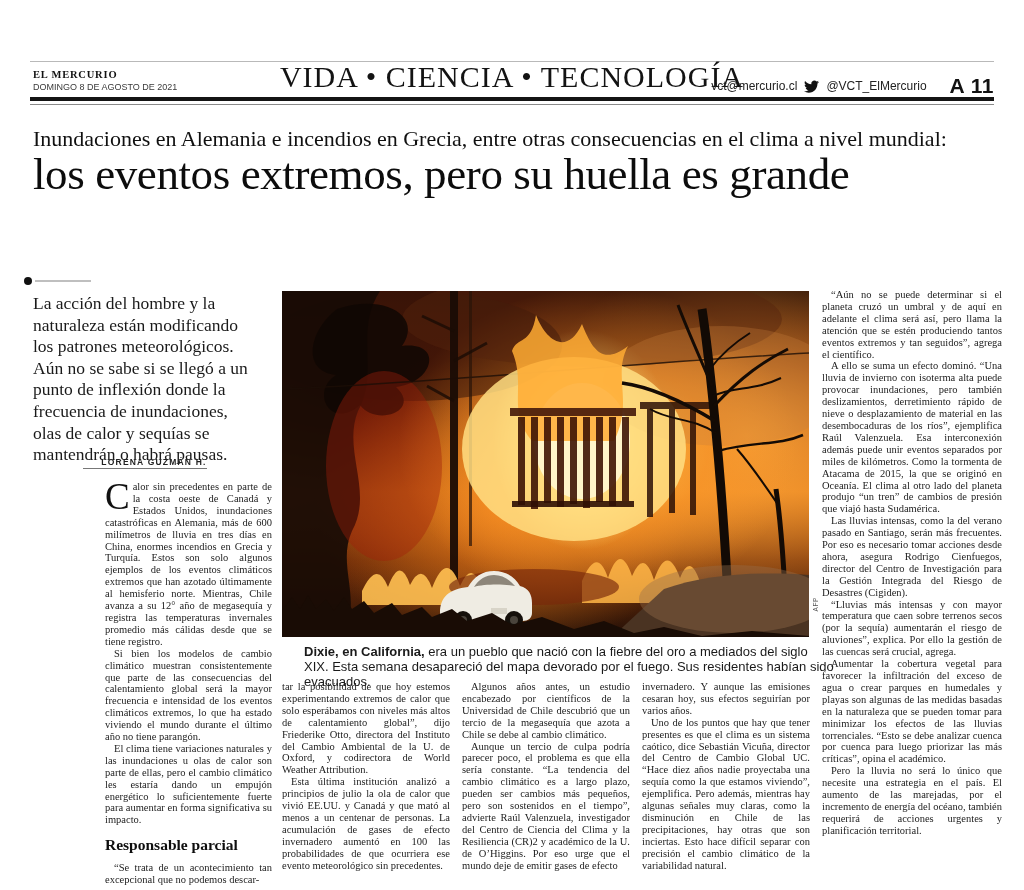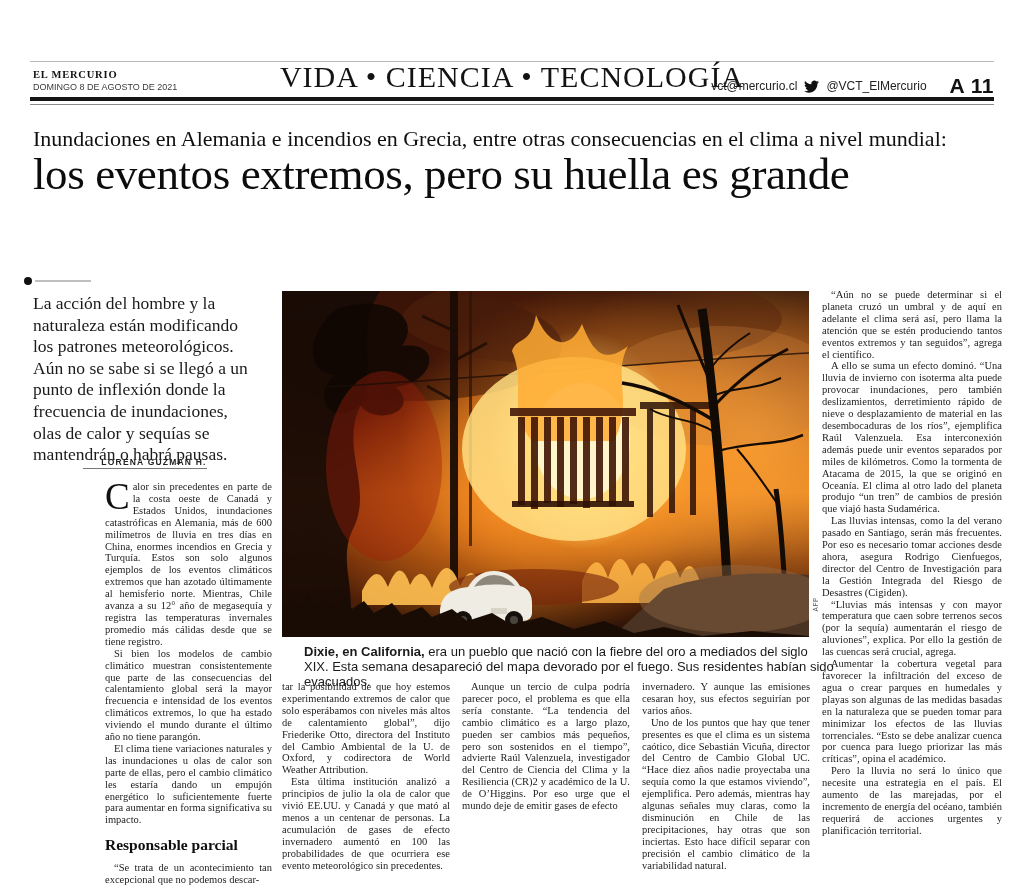--- a/index.html
+++ b/index.html
@@ -167,20 +167,21 @@
     </svg>
   </div>
   <div class="photo-credit">AFP</div>
   <div class="caption"><b>Dixie, en California,</b><span> era un pueblo que nació con la fiebre del oro a mediados del siglo XIX. Esta semana desapareció del mapa devorado por el fuego. Sus residentes habían sido evacuados.</span></div>
 
   <div class="col col2">
     <p class="para">tar la posibilidad de que hoy estemos experimentando extremos de calor que solo esperábamos con niveles más altos de calentamiento global”, dijo Friederike Otto, directora del Instituto del Cambio Ambiental de la U. de Oxford, y codirectora de World Weather Attribution.</p>
     <p class="para indent">Esta última institución analizó a principios de julio la ola de calor que vivió EE.UU. y Canadá y que mató al menos a un centenar de personas. La acumulación de gases de efecto invernadero aumentó en 100 las probabilidades de que ocurriera ese evento meteorológico sin precedentes.</p>
   </div>
   <div class="col col3">
+    <p class="para indent">Algunos años antes, un estudio encabezado por científicos de la Universidad de Chile descubrió que un tercio de la megasequía que azota a Chile se debe al cambio climático.</p>
     <p class="para indent">Aunque un tercio de culpa podría parecer poco, el problema es que ella sería constante. “La tendencia del cambio climático es a largo plazo, pueden ser cambios más pequeños, pero son sostenidos en el tiempo”, advierte Raúl Valenzuela, investigador del Centro de Ciencia del Clima y la Resiliencia (CR)2 y académico de la U. de O’Higgins. Por eso urge que el mundo deje de emitir gases de efecto</p>
   </div>
   <div class="col col4">
     <p class="para">invernadero. Y aunque las emisiones cesaran hoy, sus efectos seguirían por varios años.</p>
     <p class="para indent">Uno de los puntos que hay que tener presentes es que el clima es un sistema caótico, dice Sebastián Vicuña, director del Centro de Cambio Global UC. “Hace diez años nadie proyectaba una sequía como la que estamos viviendo”, ejemplifica. Pero además, mientras hay algunas señales muy claras, como la disminución en Chile de las precipitaciones, hay otras que son inciertas. Esto hace difícil separar con precisión el cambio climático de la variabilidad natural.</p>
   </div>
   <div class="col col5">
     <p class="para indent">“Aún no se puede determinar si el planeta cruzó un umbral y de aquí en adelante el clima será así, pero llama la atención que se estén produciendo tantos eventos extremos y tan seguidos”, agrega el científico.</p>
     <p class="para indent">A ello se suma un efecto dominó. “Una lluvia de invierno con isoterma alta puede provocar inundaciones, pero también deslizamientos, derretimiento rápido de nieve o desplazamiento de material en las desembocaduras de los ríos”, ejemplifica Raúl Valenzuela. Esa interconexión además puede unir eventos separados por miles de kilómetros. Como la tormenta de Atacama de 2015, la que se originó en Oceanía. El clima al otro lado del planeta produjo “un tren” de cambios de presión que viajó hasta Sudamérica.</p>
     <p class="para indent">Las lluvias intensas, como la del verano pasado en Santiago, serán más frecuentes. Por eso es necesario tomar acciones desde ahora, asegura Rodrigo Cienfuegos, director del Centro de Investigación para la Gestión Integrada del Riesgo de Desastres (Cigiden).</p>

